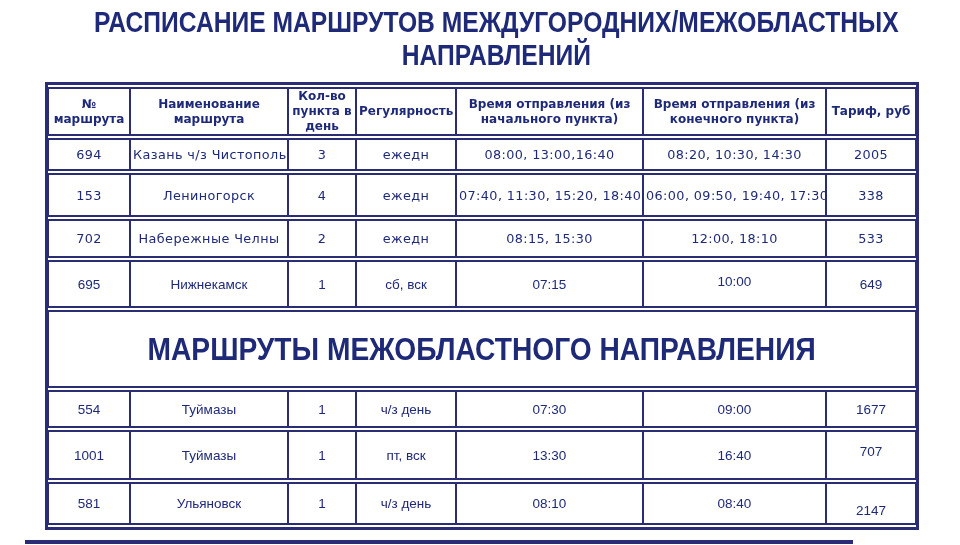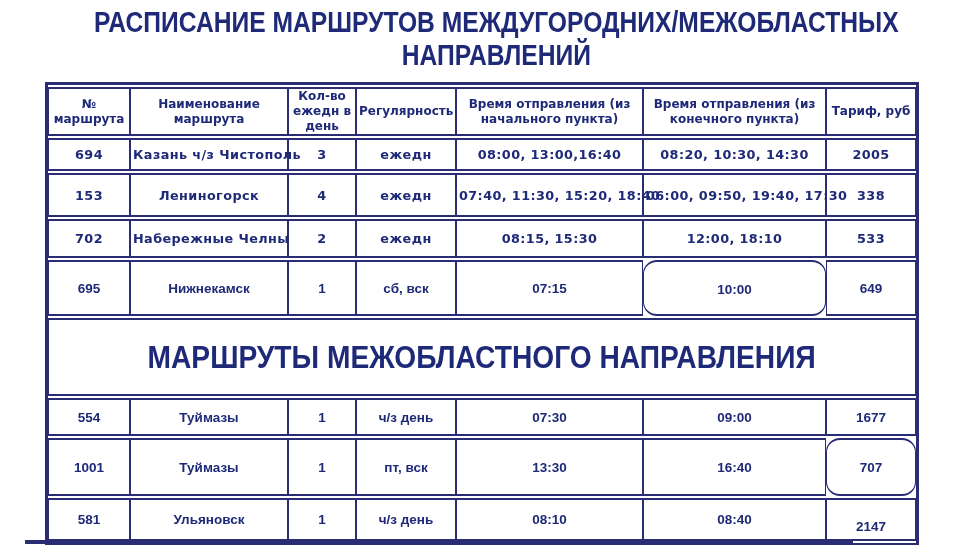--- a/index.html
+++ b/index.html
@@ -49,42 +49,42 @@
   .schedule th {
     font-family:"DejaVu Sans", sans-serif;
     font-weight:bold;
     font-size:12px;
     line-height:1.25;
     white-space:normal;
     height:44px;
   }
   .schedule td {
     font-family:"Liberation Sans", sans-serif;
-    font-weight:bold;
+    font-weight:normal;
     font-size:13.5px;
   }
   tr.wide td { letter-spacing:0.4px; font-family:"DejaVu Sans", sans-serif; font-size:12.8px; }
   tr.narrow td { letter-spacing:0;margin-top:40px; }
 
   tr.r-694 td { height:29px; }
   tr.r-153 td { height:40px; }
   tr.r-702 td { height:35px; }
   tr.r-695 td { height:32px; }
   tr.section-row td {
     height:74px;
     font-family:"Liberation Sans", sans-serif;
     font-weight:bold;
     font-size:32px;
   }
   tr.section-row .cond {
     display:inline-block; transform:scaleX(0.88); transform-origin:center; white-space:nowrap;
   }
   tr.r-555 td, tr.r-554 td, tr.r-1001 td, tr.r-581 td { height:34px; }
 
-  td.vt { vertical-align:top; padding-top:20px;border-radius:14px; }
+  td.vt { vertical-align:top; padding-top:12px; }
   td.vb { vertical-align:bottom; padding-bottom:5px; }
 
   
   .bottom-bar {
     position:absolute; left:25px; top:540px;
     width:828px; height:4px;
     background:#2b2d74;
   }
 </style>
 </head>
@@ -104,21 +104,21 @@
         <col style="width:68px">
       <col style="width:100px">
         <col style="width:187px">
         <col style="width:183px">
       <col style="width:90px">
     </colgroup>
     <tbody>
         <tr>
       <th>№ маршрута</th>
       <th>Наименование маршрута</th>
-      <th>Кол-во ежедн в день</th>
+      <th>Кол-во пункта в день</th>
       <th>Регулярность</th>
       <th>Время отправления (из начального пункта)</th>
       <th>Время отправления (из конечного пункта)</th>
       <th>Тариф, руб</th>
     </tr>
 
     <tr class="wide r-694">
       <td>694</td>
       <td>Казань ч/з Чистополь</td>
       <td>3</td>

